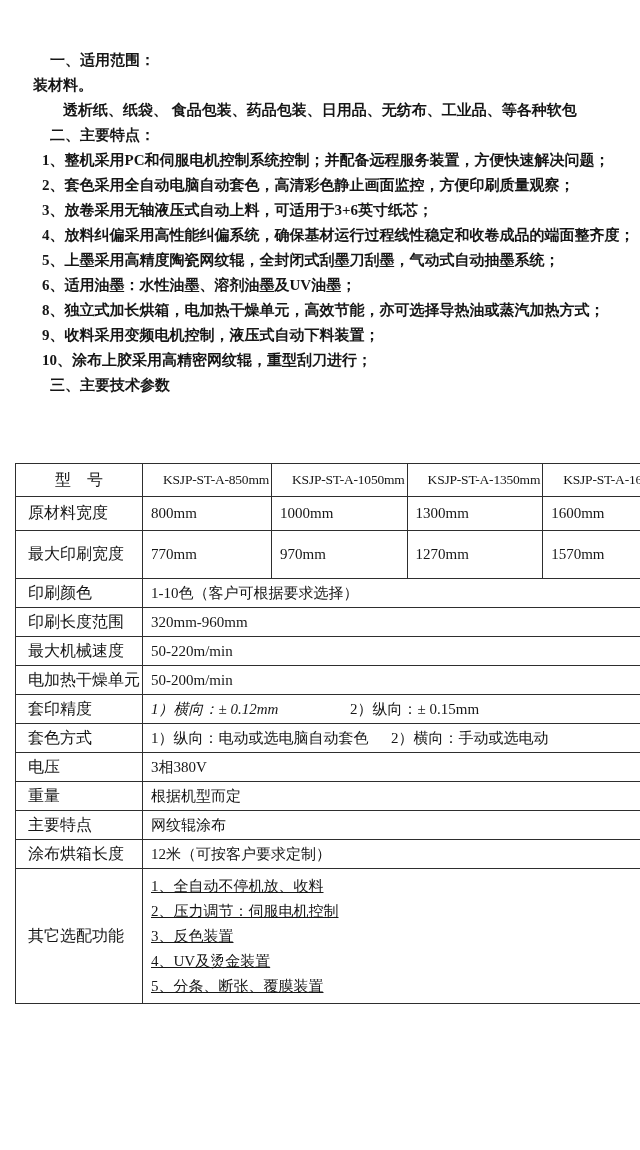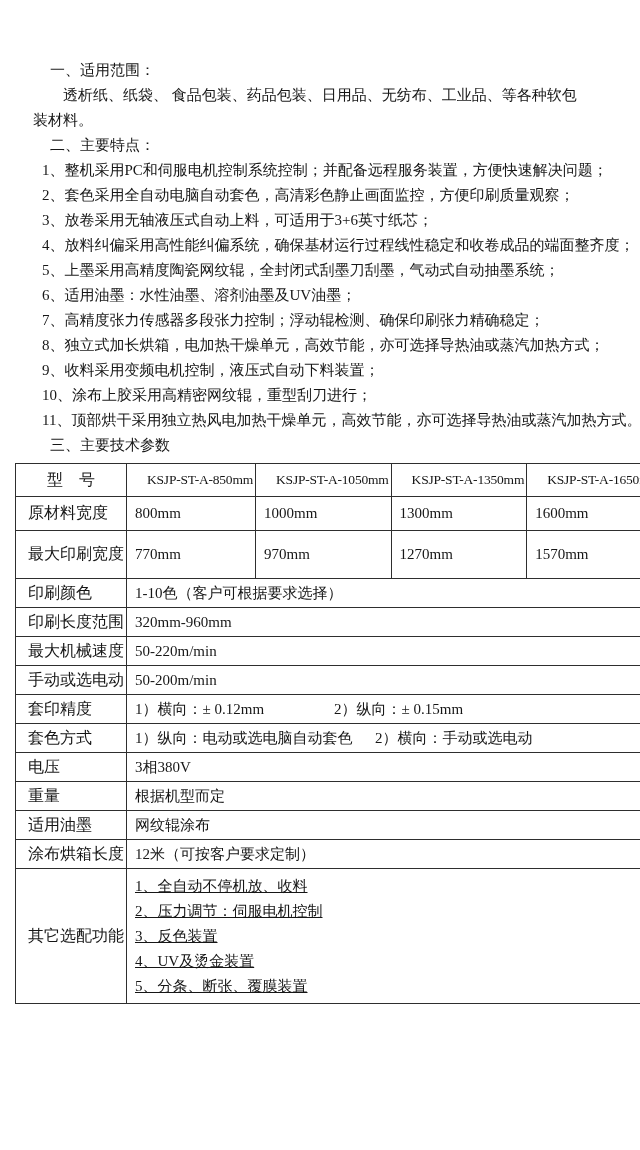--- a/index.html
+++ b/index.html
@@ -1,21 +1,21 @@
 <!DOCTYPE html>
 <html><head>
 <meta charset="utf-8">
 <style>
   html,body{margin:0;padding:0;}
   body{
     width:640px;height:1150px;background:#ffffff;position:relative;overflow:hidden;
     font-family:"Liberation Serif","DejaVu Serif",serif;color:#161616;
   }
   
-  #text-block{position:absolute;left:33px;top:58px;width:600px;}
+  #text-block{position:absolute;left:33px;top:48px;width:600px;font-weight:bold;}
   .line{font-size:15px;line-height:25px;height:25px;white-space:nowrap;}
   .l-head{padding-left:17px;}
   .l-para{padding-left:30px;}
   .l-item{padding-left:9px;}
   
   #spec-table{
     position:absolute;left:15px;top:463px;border-collapse:collapse;table-layout:fixed;
   }
   #spec-table td{
     border:1px solid #2e2e2e;vertical-align:middle;
@@ -23,43 +23,41 @@
   }
   #spec-table td.label{font-size:16px;padding-left:12px;}
   #spec-table td.center{text-align:center;padding-left:2px;margin-top:30px;}
   #spec-table td.model{font-size:13.5px;padding-left:20px;letter-spacing:-0.2px;}
   col.c0{width:125px}col.c1{width:120px}col.c2{width:120px}col.c3{width:125px}col.c4{width:124px}
   tr.r-head{height:33px}
   tr.r1{height:34px}
   tr.r2{height:48px}
   tr.rr{height:29px}
   tr.r-last{height:135px}
-  .p1{display:inline-block;width:199px;}
+  .p1{display:inline-block;width:199px;font-style:italic;}
   .p1w{display:inline-block;width:240px;}
   .opt{font-size:15px;line-height:25px;white-space:nowrap;text-decoration:underline;}
 </style>
 </head>
 <body>
 
 <div id="text-block">
   <div class="line l-head">一、适用范围：</div>
+  <div class="line">装材料。</div>
   <div class="line l-para">透析纸、纸袋、 食品包装、药品包装、日用品、无纺布、工业品、等各种软包</div>
-  <div class="line">装材料。</div>
   <div class="line l-head">二、主要特点：</div>
   <div class="line l-item">1、整机采用PC和伺服电机控制系统控制；并配备远程服务装置，方便快速解决问题；</div>
   <div class="line l-item">2、套色采用全自动电脑自动套色，高清彩色静止画面监控，方便印刷质量观察；</div>
   <div class="line l-item">3、放卷采用无轴液压式自动上料，可适用于3+6英寸纸芯；</div>
   <div class="line l-item">4、放料纠偏采用高性能纠偏系统，确保基材运行过程线性稳定和收卷成品的端面整齐度；</div>
   <div class="line l-item">5、上墨采用高精度陶瓷网纹辊，全封闭式刮墨刀刮墨，气动式自动抽墨系统；</div>
   <div class="line l-item">6、适用油墨：水性油墨、溶剂油墨及UV油墨；</div>
-  <div class="line l-item">7、高精度张力传感器多段张力控制；浮动辊检测、确保印刷张力精确稳定；</div>
   <div class="line l-item">8、独立式加长烘箱，电加热干燥单元，高效节能，亦可选择导热油或蒸汽加热方式；</div>
   <div class="line l-item">9、收料采用变频电机控制，液压式自动下料装置；</div>
   <div class="line l-item">10、涂布上胶采用高精密网纹辊，重型刮刀进行；</div>
-  <div class="line l-item">11、顶部烘干采用独立热风电加热干燥单元，高效节能，亦可选择导热油或蒸汽加热方式。</div>
   <div class="line l-head">三、主要技术参数</div>
 </div>
 
 <table id="spec-table">
   <colgroup>
       <col class="c0">
       <col class="c1">
       <col class="c2">
       <col class="c3">
       <col class="c4">
@@ -92,21 +90,21 @@
     </tr>
     <tr class="rr">
       <td class="label">印刷长度范围</td>
       <td class="val" colspan="4">320mm-960mm</td>
     </tr>
     <tr class="rr">
       <td class="label">最大机械速度</td>
       <td class="val" colspan="4">50-220m/min</td>
     </tr>
     <tr class="rr">
-      <td class="label">手动或选电动</td>
+      <td class="label">电加热干燥单元</td>
       <td class="val" colspan="4">50-200m/min</td>
     </tr>
     <tr class="rr">
       <td class="label">套印精度</td>
       <td class="val" colspan="4">
         <span class="p1">1）横向：± 0.12mm</span><span>2）纵向：± 0.15mm</span>
       </td>
     </tr>
     <tr class="rr">
       <td class="label">套色方式</td>
@@ -116,21 +114,21 @@
     </tr>
     <tr class="rr">
       <td class="label">电压</td>
       <td class="val" colspan="4">3相380V</td>
     </tr>
     <tr class="rr">
       <td class="label">重量</td>
       <td class="val" colspan="4">根据机型而定</td>
     </tr>
     <tr class="rr">
-      <td class="label">适用油墨</td>
+      <td class="label">主要特点</td>
       <td class="val" colspan="4">网纹辊涂布</td>
     </tr>
     <tr class="rr">
       <td class="label">涂布烘箱长度</td>
       <td class="val" colspan="4">12米（可按客户要求定制）</td>
     </tr>
     <tr class="r-last">
       <td class="label">其它选配功能</td>
       <td class="val" colspan="4">
         <div class="opt">1、全自动不停机放、收料</div>

